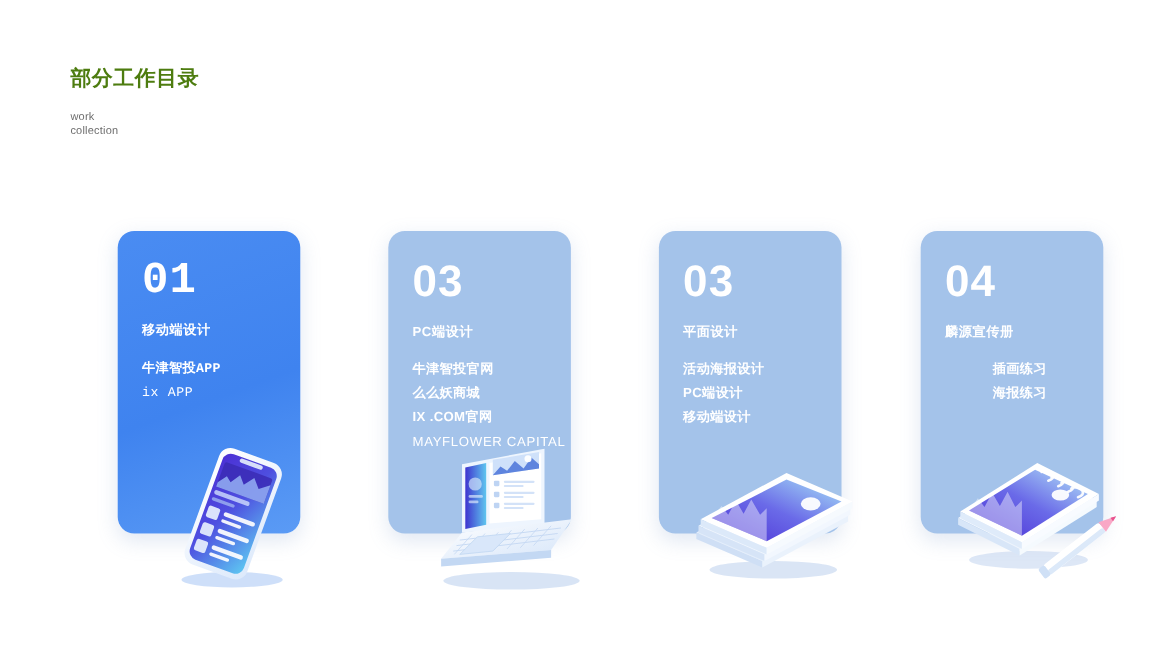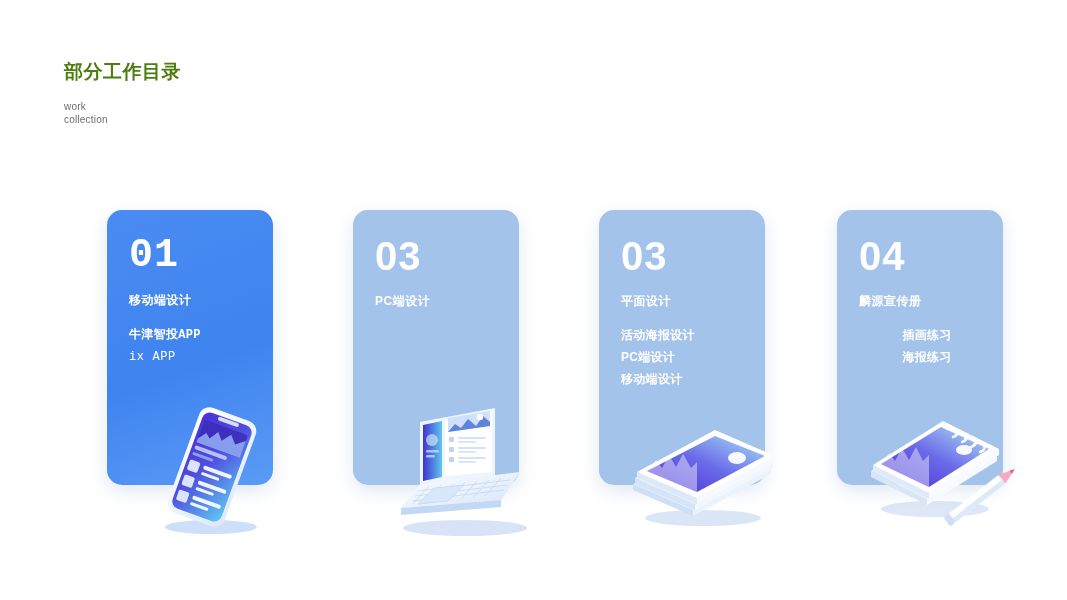--- a/index.html
+++ b/index.html
@@ -183,20 +183,26 @@
           <rect x="67" y="102" width="19" height="3" rx="1.5"></rect>
         </g>
       </g>
     </svg>
   </div>
 
   <div class="card-wrap c2">
     <div class="card muted">
       <div class="card-num">03</div>
       <div class="card-title">PC端设计</div>
+      <div class="card-list">
+        <div class="card-list-item">牛津智投官网</div>
+        <div class="card-list-item">么么妖商城</div>
+        <div class="card-list-item">IX .COM官网</div>
+        <div class="card-list-item latin">MAYFLOWER CAPITAL</div>
+      </div>
     </div>
 
     <svg class="illus illus-laptop" viewBox="0 0 175 145">
       <defs>
         <linearGradient id="lpSide" x1="0" y1="0" x2="1" y2="0">
           <stop offset="0%" stop-color="#3f34cf"></stop>
           <stop offset="100%" stop-color="#5fc6ef"></stop>
         </linearGradient>
         <linearGradient id="lpBase" x1="0" y1="0" x2="1" y2="1">
           <stop offset="0%" stop-color="#ffffff"></stop>

